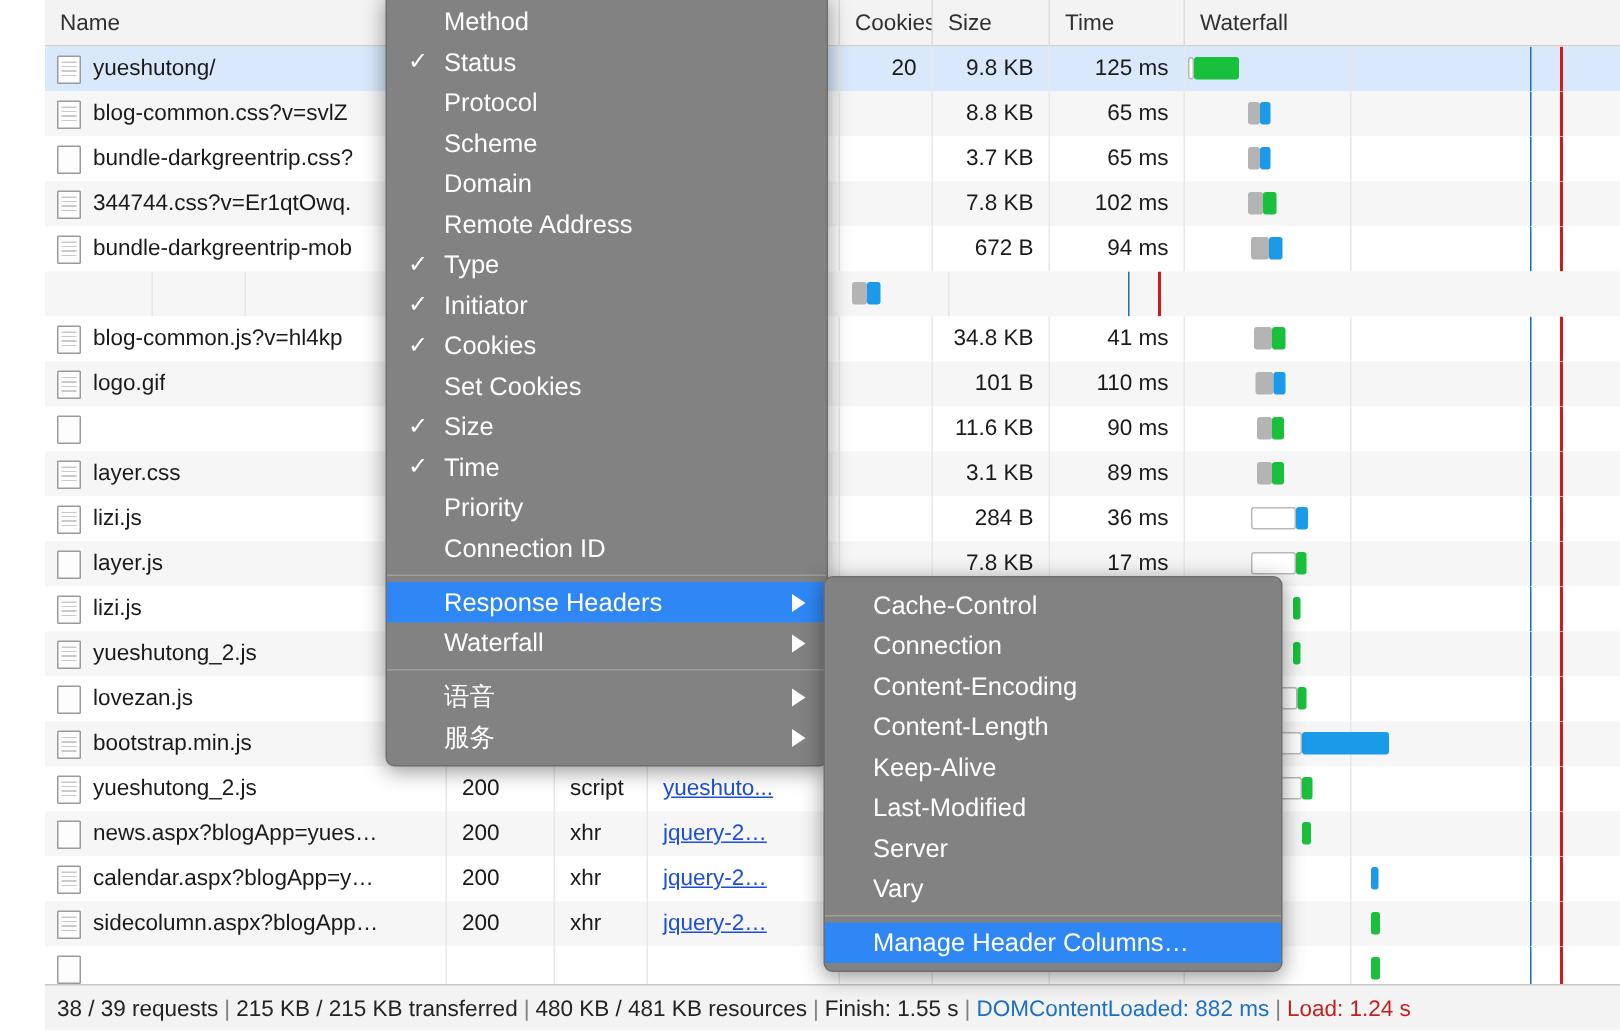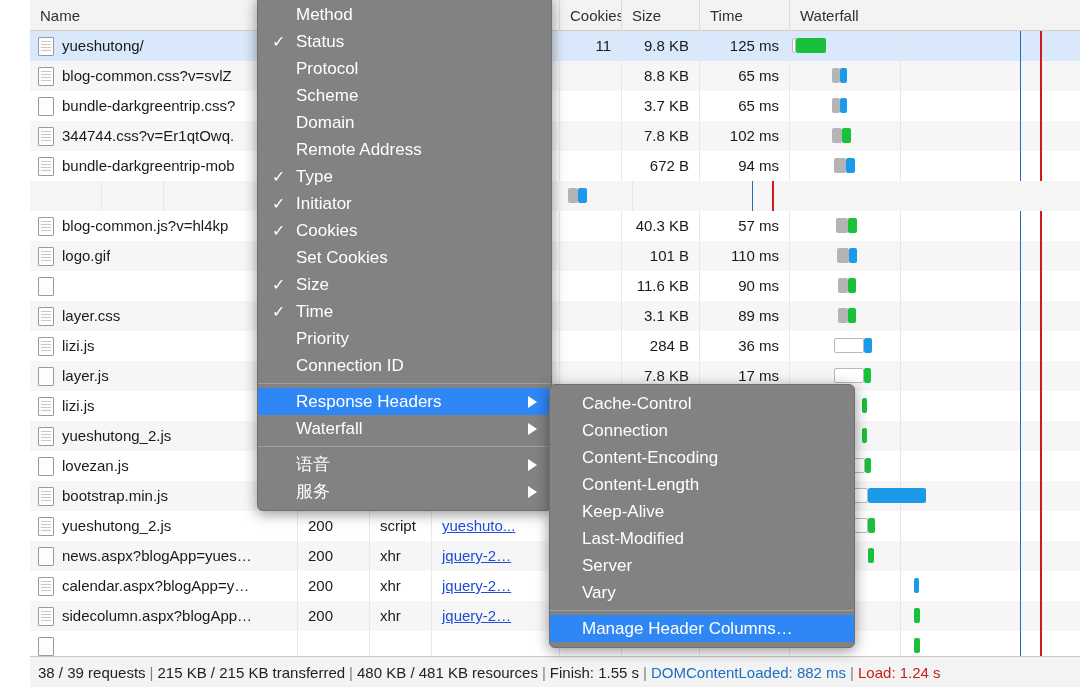--- a/index.html
+++ b/index.html
@@ -163,21 +163,21 @@
 
   <div class="rows" id="rows">
       <div class="row sel">
         <div class="cell c-name">
           <span class="file-icon lined"></span>
           <span class="fname">yueshutong/</span>
         </div>
         <div class="cell c-status"></div>
         <div class="cell c-type"></div>
         <div class="cell c-initiator"></div>
-        <div class="cell c-cookies">11</div>
+        <div class="cell c-cookies">20</div>
         <div class="cell c-size">9.8 KB</div>
         <div class="cell c-time">125 ms</div>
         <div class="cell c-waterfall">
           <div class="wf-grid">
             <div class="wf-gline" style="left: 110.4px;"></div>
             <div class="wf-gline" style="left: 229.76px;"></div>
             <div class="wf-gline" style="left: 250.24px;"></div>
           </div>
           <div class="wf-marker-blue" style="left: 229.76px;"></div>
           <div class="wf-marker-red" style="left: 250.24px;"></div>
@@ -298,22 +298,22 @@
       </div>
       <div class="row">
         <div class="cell c-name">
           <span class="file-icon lined"></span>
           <span class="fname">blog-common.js?v=hl4kp</span>
         </div>
         <div class="cell c-status"></div>
         <div class="cell c-type"></div>
         <div class="cell c-initiator"></div>
         <div class="cell c-cookies"></div>
-        <div class="cell c-size">40.3 KB</div>
-        <div class="cell c-time">57 ms</div>
+        <div class="cell c-size">34.8 KB</div>
+        <div class="cell c-time">41 ms</div>
         <div class="cell c-waterfall">
           <div class="wf-grid">
             <div class="wf-gline" style="left: 110.4px;"></div>
             <div class="wf-gline" style="left: 229.76px;"></div>
             <div class="wf-gline" style="left: 250.24px;"></div>
           </div>
           <div class="wf-marker-blue" style="left: 229.76px;"></div>
           <div class="wf-marker-red" style="left: 250.24px;"></div>
           <div class="wf-bar wf-stall" style="left: 46px; width: 12px;"></div>
           <div class="wf-bar wf-green" style="left: 58px; width: 9px;"></div>

